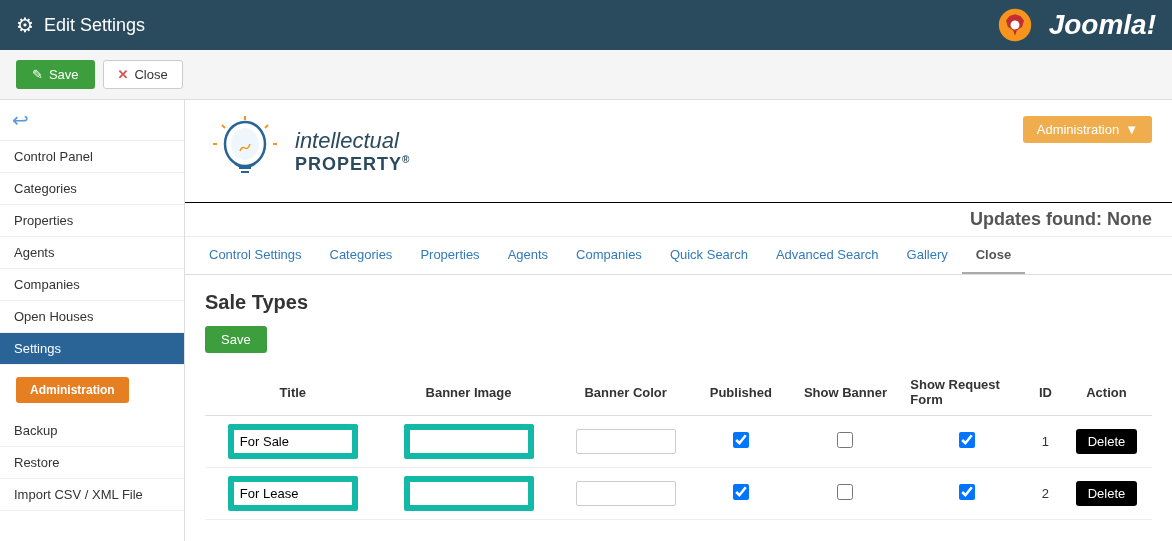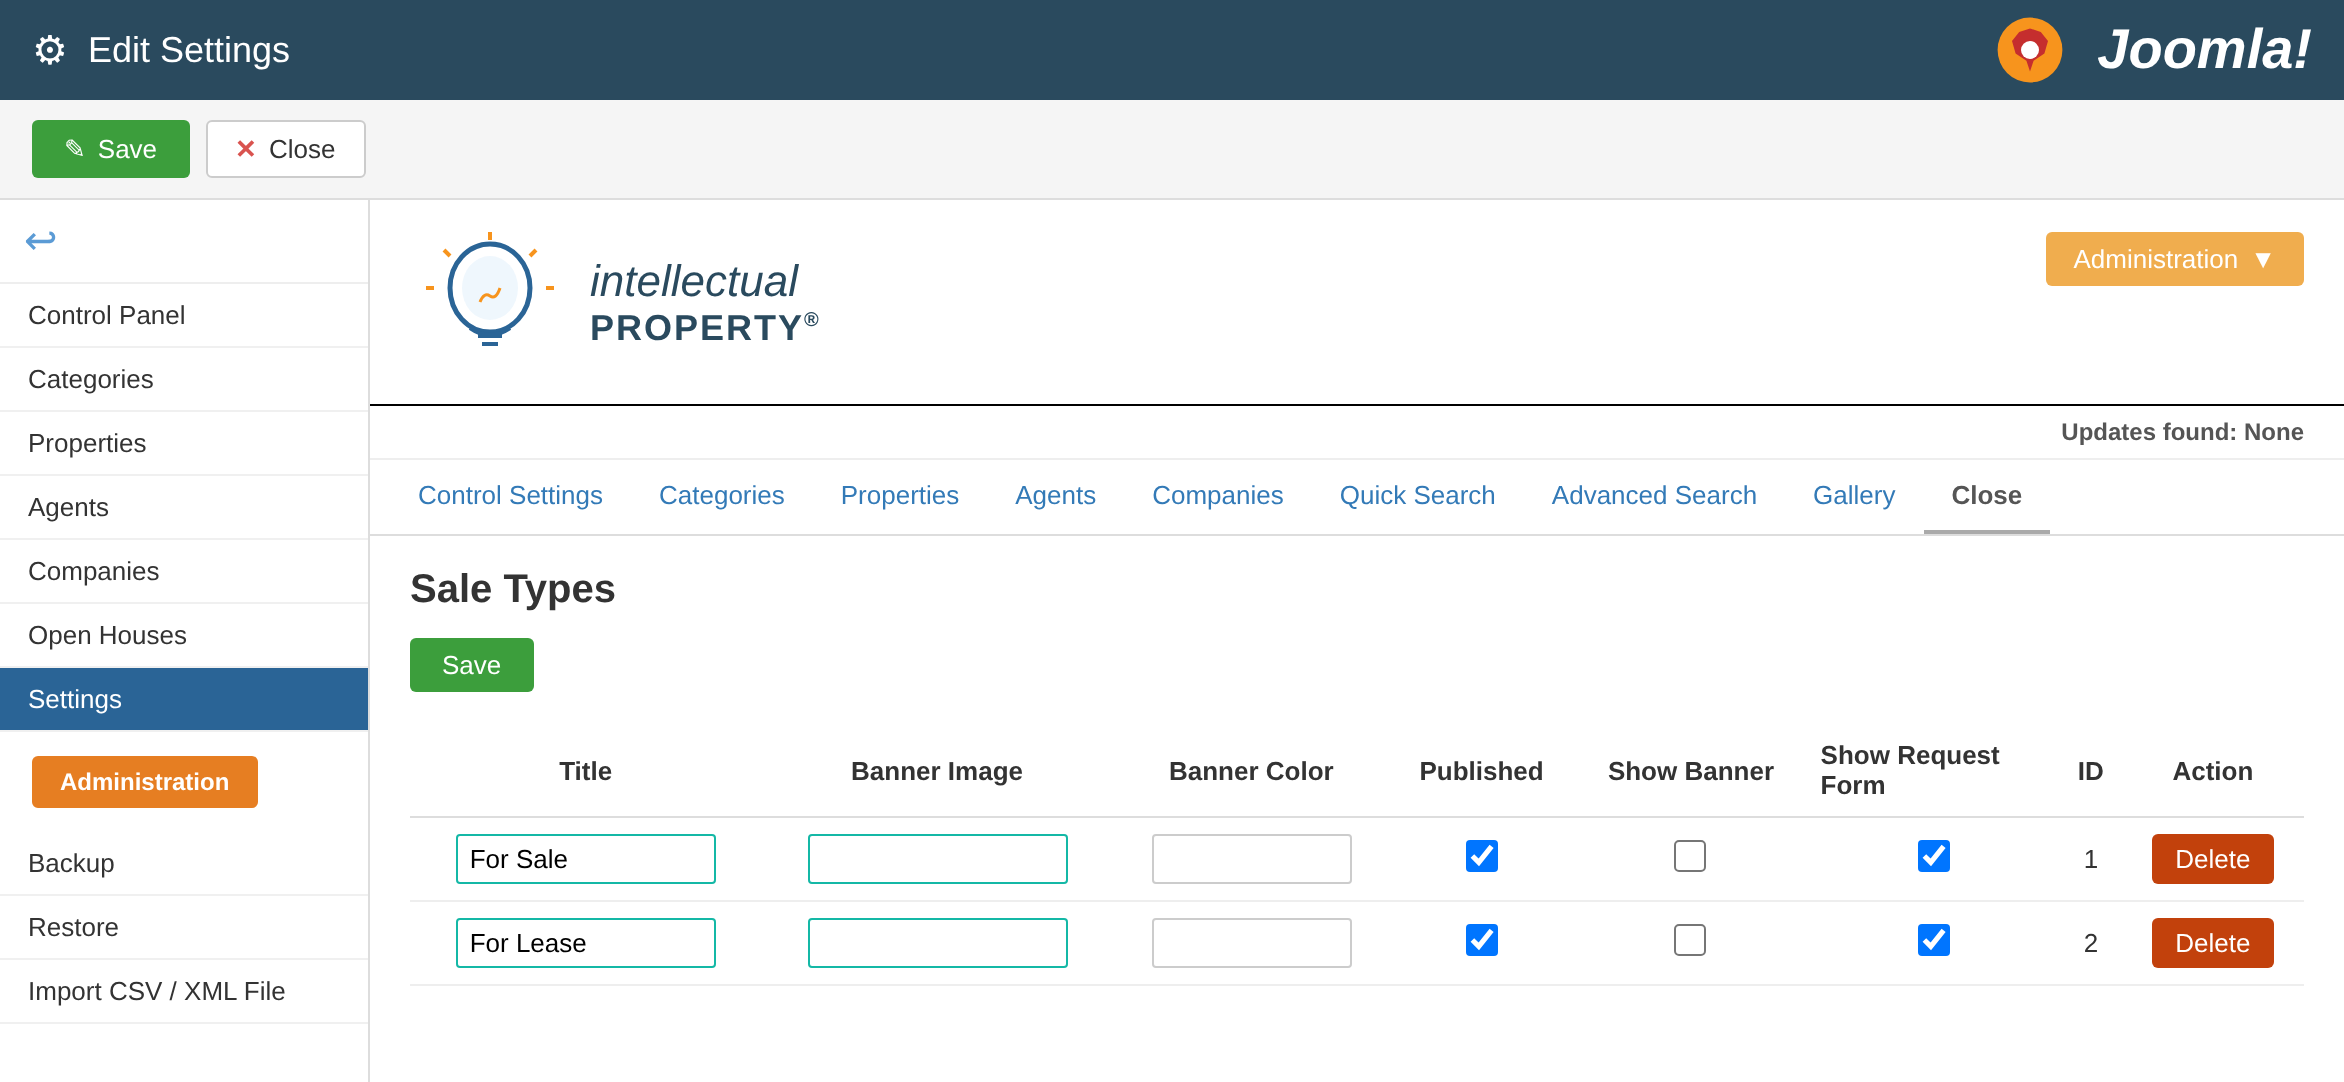--- a/index.html
+++ b/index.html
@@ -136,21 +136,21 @@
       cursor: pointer;
       font-size: 13px;
       display: flex;
       align-items: center;
       gap: 6px;
     }
 
     .updates-found {
       text-align: right;
       padding: 6px 20px;
-      font-size: 12px;
+      font-size: 18px;
       color: #555;
       border-bottom: 1px solid #eee;
     }
     .updates-found span { font-weight: bold; }
 
     
     .tabs {
       display: flex;
       border-bottom: 1px solid #ddd;
       padding: 0 10px;
@@ -209,40 +209,40 @@
       padding: 8px 6px;
       text-align: center;
       border-bottom: 1px solid #eee;
       vertical-align: middle;
     }
     .data-table td:first-child,
     .data-table th:first-child {
       text-align: center;
     }
     .text-input {
-      border: 1px solid #14b8a6;
+      border: 6px solid #14b8a6;
       padding: 4px 6px;
       width: 130px;
       font-size: 13px;
       border-radius: 2px;
     }
     .color-input {
       border: 1px solid #ccc;
       padding: 4px 6px;
       width: 100px;
       font-size: 13px;
       border-radius: 2px;
     }
     .checkbox-cell input[type="checkbox"] {
       width: 16px;
       height: 16px;
       cursor: pointer;
     }
     .btn-delete {
-      background: #c2410c;
+      background: #000000;
       color: white;
       border: none;
       padding: 5px 12px;
       border-radius: 3px;
       cursor: pointer;
       font-size: 13px;
     }
 
     
     .show-request-header {

